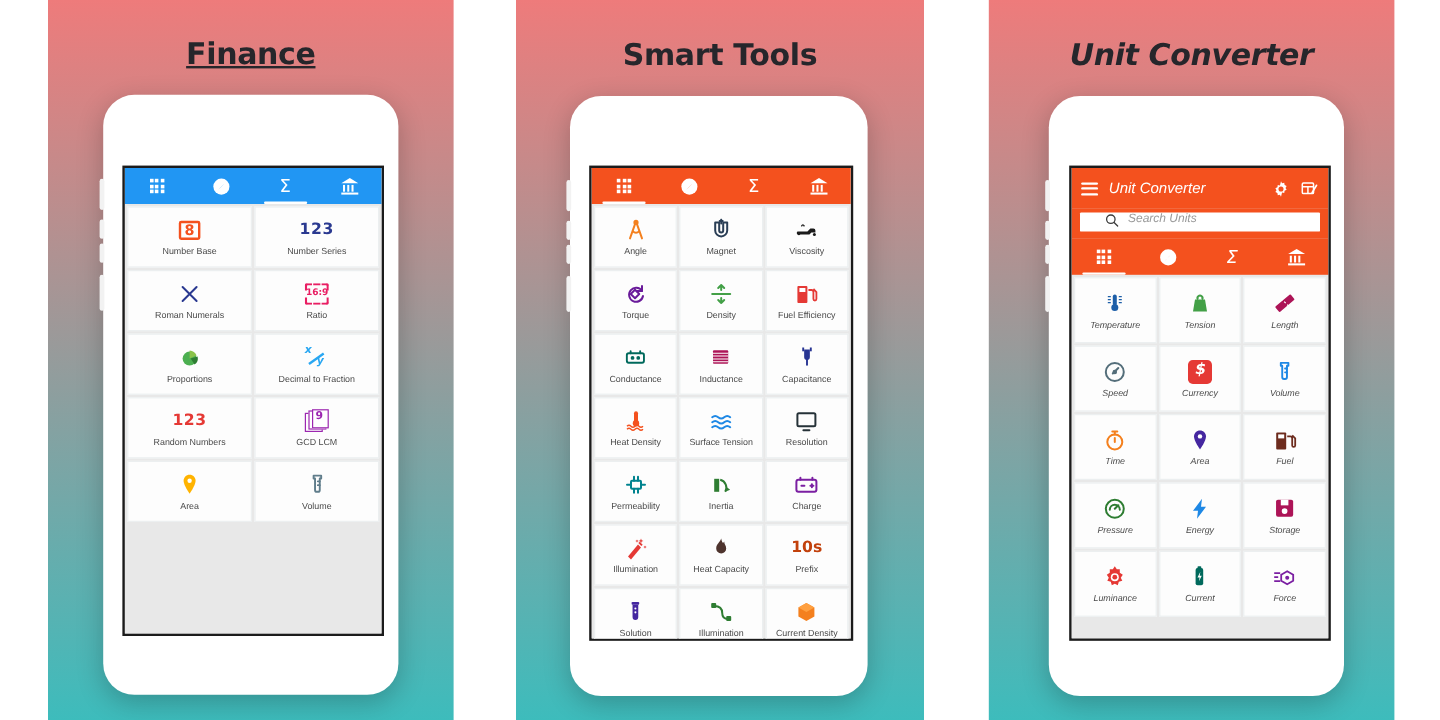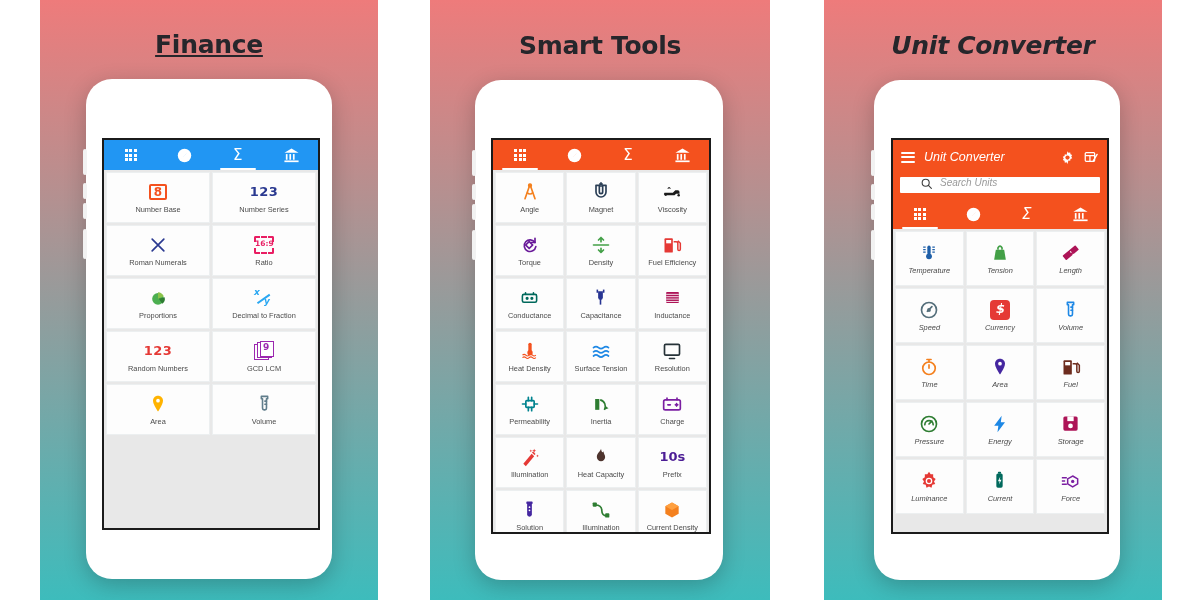--- a/index.html
+++ b/index.html
@@ -359,36 +359,36 @@
                   <path d="M7 8 v-2 M17 8 v-2"></path>
                   <circle cx="9" cy="13" r="1" fill="#00695c"></circle>
                   <circle cx="15" cy="13" r="1" fill="#00695c"></circle>
                 </svg>
               </span>
               <span class="lb">Conductance</span>
             </div>
             <div class="cell">
               <span class="ic">
                 <svg width="19" height="19" viewBox="0 0 24 24">
+                  <rect x="4" y="5" width="16" height="14" rx="1" fill="#ad1457"></rect>
+                  <path d="M4 8h16M4 11h16M4 14h16M4 17h16" stroke="#fff" stroke-width="1.1"></path>
+                </svg>
+              </span>
+              <span class="lb">Inductance</span>
+            </div>
+            <div class="cell">
+              <span class="ic">
+                <svg width="19" height="19" viewBox="0 0 24 24">
                   <path d="M9 4 h6 v8 a3 3 0 0 1 -6 0 z" fill="#283593"></path>
                   <rect x="11" y="14" width="2" height="7" fill="#283593"></rect>
                   <rect x="7" y="2" width="2" height="4" fill="#283593"></rect>
                   <rect x="15" y="2" width="2" height="4" fill="#283593"></rect>
                 </svg>
               </span>
               <span class="lb">Capacitance</span>
-            </div>
-            <div class="cell">
-              <span class="ic">
-                <svg width="19" height="19" viewBox="0 0 24 24">
-                  <rect x="4" y="5" width="16" height="14" rx="1" fill="#ad1457"></rect>
-                  <path d="M4 8h16M4 11h16M4 14h16M4 17h16" stroke="#fff" stroke-width="1.1"></path>
-                </svg>
-              </span>
-              <span class="lb">Inductance</span>
             </div>
             <div class="cell">
               <span class="ic">
                 <svg width="20" height="20" viewBox="0 0 24 24">
                   <rect x="10" y="2" width="4" height="11" rx="2" fill="#f4511e"></rect>
                   <circle cx="12" cy="14" r="3.2" fill="#f4511e"></circle>
                   <path d="M3 17 q2 -2 4 0 t4 0 t4 0 t4 0" stroke="#f4511e" stroke-width="1.4" fill="none"></path>
                   <path d="M3 20 q2 -2 4 0 t4 0 t4 0 t4 0" stroke="#f4511e" stroke-width="1.4" fill="none"></path>
                 </svg>
               </span>
@@ -457,21 +457,21 @@
             <div class="cell">
               <span class="ic">
                 <svg width="20" height="20" viewBox="0 0 24 24">
                   <path d="M12 2 c-1 4 -5 5 -5 10 a5 5 0 0 0 10 0 c0 -3 -2 -4 -2 -7 c-1 2 -2 2 -3 -3z" fill="#4e342e"></path>
                 </svg>
               </span>
               <span class="lb">Heat Capacity</span>
             </div>
             <div class="cell">
               <span class="ic">
-                <span class="txtic" style="color:#4c1d95;font-size:13px;">10s</span>
+                <span class="txtic" style="color:#c2410c;font-size:13px;">10s</span>
               </span>
               <span class="lb">Prefix</span>
             </div>
             <div class="cell">
               <span class="ic">
                 <svg width="19" height="19" viewBox="0 0 24 24">
                   <rect x="8" y="2" width="8" height="3" rx="1" fill="#4527a0"></rect>
                   <path d="M9 5 h6 v13 a3 3 0 0 1 -6 0 z" fill="#4527a0"></path>
                   <circle cx="12" cy="9" r="1.1" fill="#fff"></circle>
                   <circle cx="12" cy="13" r="1.1" fill="#fff"></circle>

